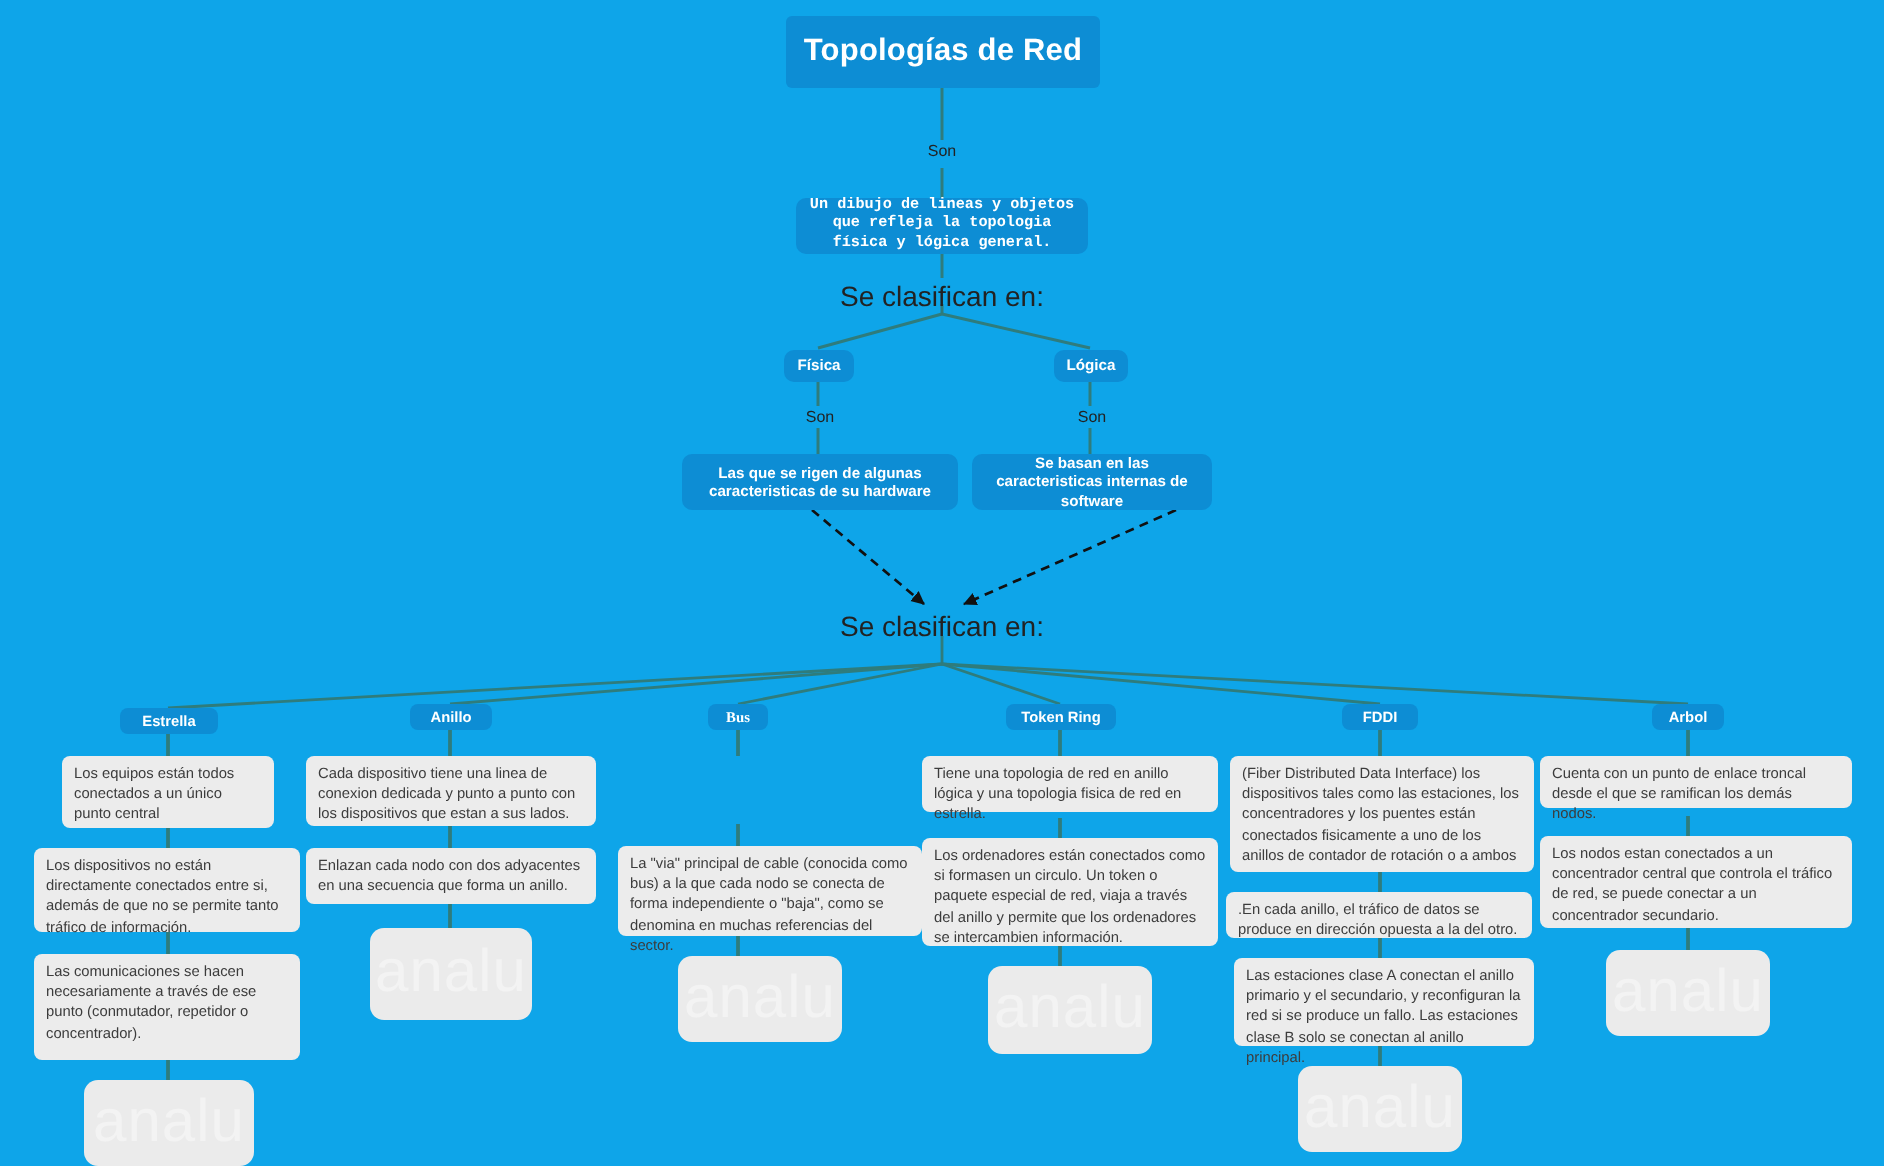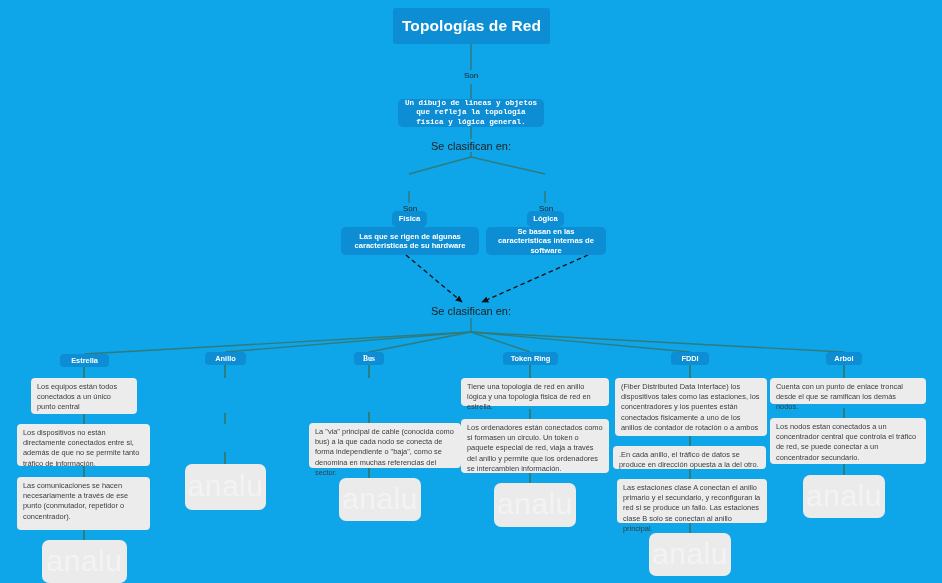--- a/index.html
+++ b/index.html
@@ -50,37 +50,36 @@
   }
   .pill {
     font-size: 7.4px;
     font-weight: bold;
     border-radius: 4px;
   }
   .cat-pill {
     font-size: 7.6px;
     font-weight: bold;
     border-radius: 5px;
-    margin-top: 36px;
   }
   .band {
     font-size: 7.6px;
     font-weight: bold;
     border-radius: 5px;
   }
   
   .edge-label {
     position: absolute;
     color: #222222;
     font-size: 8px;
     white-space: nowrap;
     text-align: center;
   }
   .edge-label.big {
-    font-size: 11px;
+    font-size: 14px;
   }
   
   .card {
     position: absolute;
     box-sizing: border-box;
     background: #ececec;
     color: #3c3c3c;
     border-radius: 4px;
     font-size: 7.4px;
     line-height: 1.38;
@@ -231,20 +230,22 @@
     <span>Arbol</span>
   </div>
 
   <div class="card" style="left:31px;top:378px;width:106px;height:36px;">Los equipos están todos conectados a un único punto central</div>
   <div class="card" style="left:17px;top:424px;width:133px;height:42px;">Los dispositivos no están directamente conectados entre si, además de que no se permite tanto tráfico de información.</div>
   <div class="card" style="left:17px;top:477px;width:133px;height:53px;">Las comunicaciones se hacen necesariamente a través de ese punto (conmutador, repetidor o concentrador).</div>
   <div class="ph" style="left:42px;top:540px;width:85px;height:43px;">
     <span>analu</span>
   </div>
 
+  <div class="card" style="left:153px;top:378px;width:145px;height:35px;">Cada dispositivo tiene una linea de conexion dedicada y punto a punto con los dispositivos que estan a sus lados.</div>
+  <div class="card" style="left:153px;top:424px;width:145px;height:28px;">Enlazan cada nodo con dos adyacentes en una secuencia que forma un anillo.</div>
   <div class="ph" style="left:185px;top:464px;width:81px;height:46px;">
     <span>analu</span>
   </div>
 
   <div class="card" style="left:309px;top:423px;width:152px;height:45px;">La "via" principal de cable (conocida como bus) a la que cada nodo se conecta de forma independiente o "baja", como se denomina en muchas referencias del sector.</div>
   <div class="ph" style="left:339px;top:478px;width:82px;height:43px;">
     <span>analu</span>
   </div>
 
   <div class="card" style="left:461px;top:378px;width:148px;height:28px;">Tiene una topologia de red en anillo lógica y una topologia fisica de red en estrella.</div>

